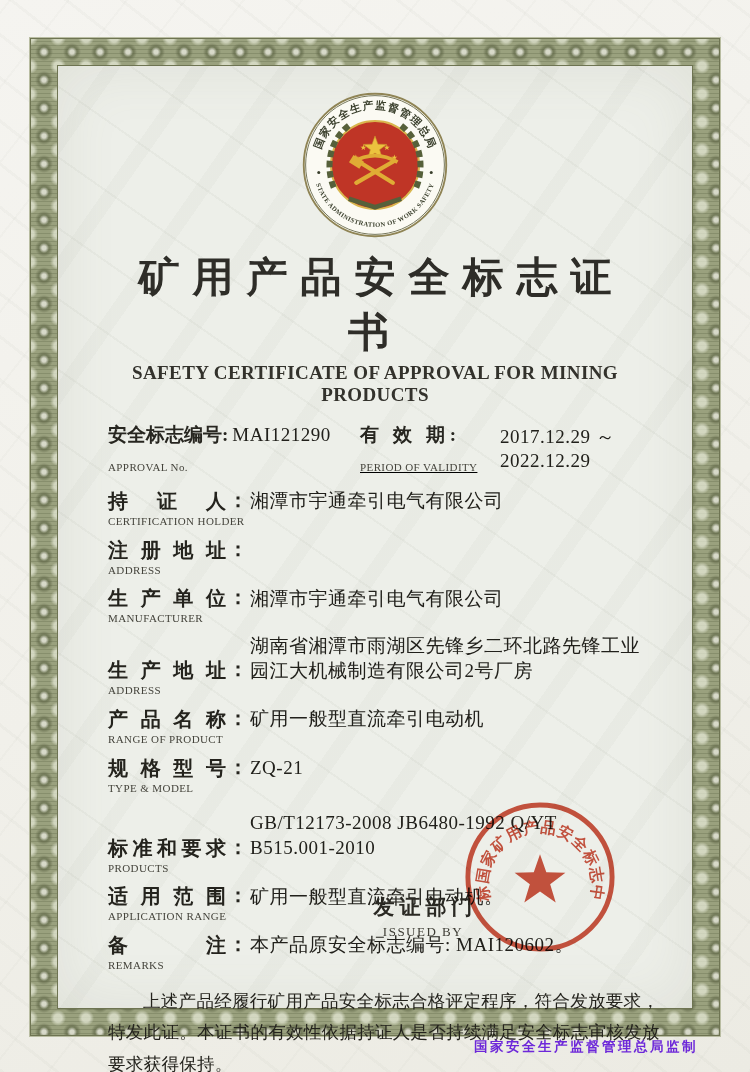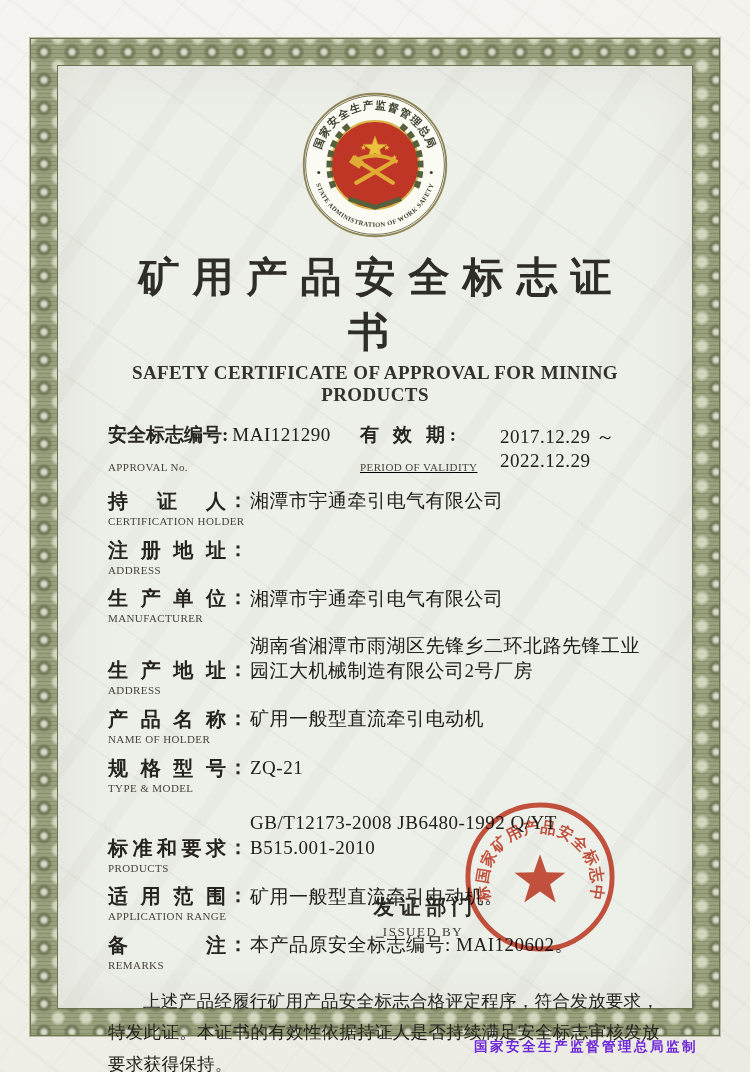--- a/index.html
+++ b/index.html
@@ -171,21 +171,21 @@
         </div>
         <div class="fen">ADDRESS</div>
       </div>
 
       <div class="row">
         <div class="rline">
           <span class="flabel">产 品 名 称</span>
           <span class="fcolon">：</span>
           <span class="fvalue">矿用一般型直流牵引电动机</span>
         </div>
-        <div class="fen">NAME OF HOLDER</div>
+        <div class="fen">RANGE OF PRODUCT</div>
       </div>
 
       <div class="row">
         <div class="rline">
           <span class="flabel">规 格 型 号</span>
           <span class="fcolon">：</span>
           <span class="fvalue">ZQ-21</span>
         </div>
         <div class="fen">TYPE &amp; MODEL</div>
       </div>

